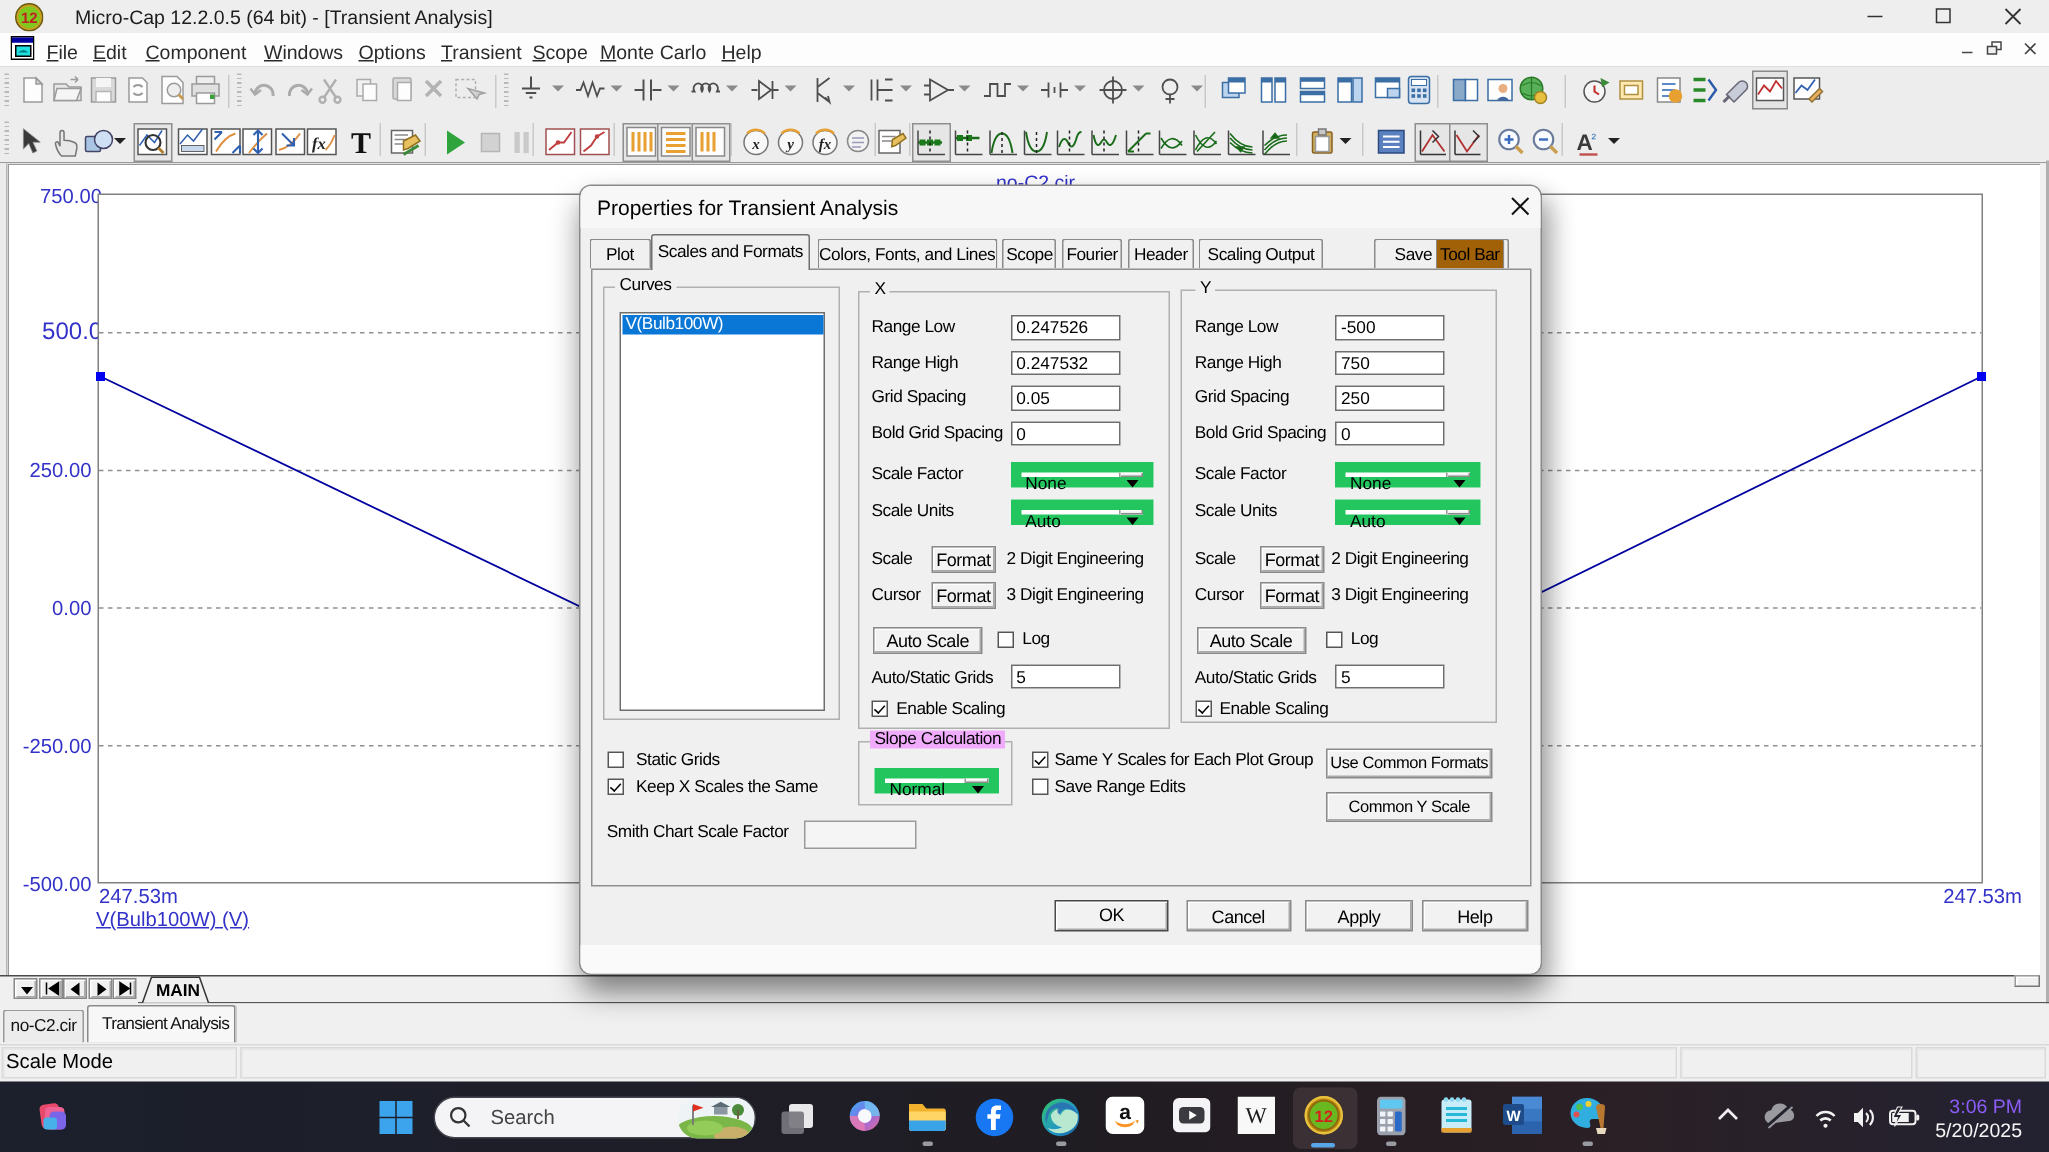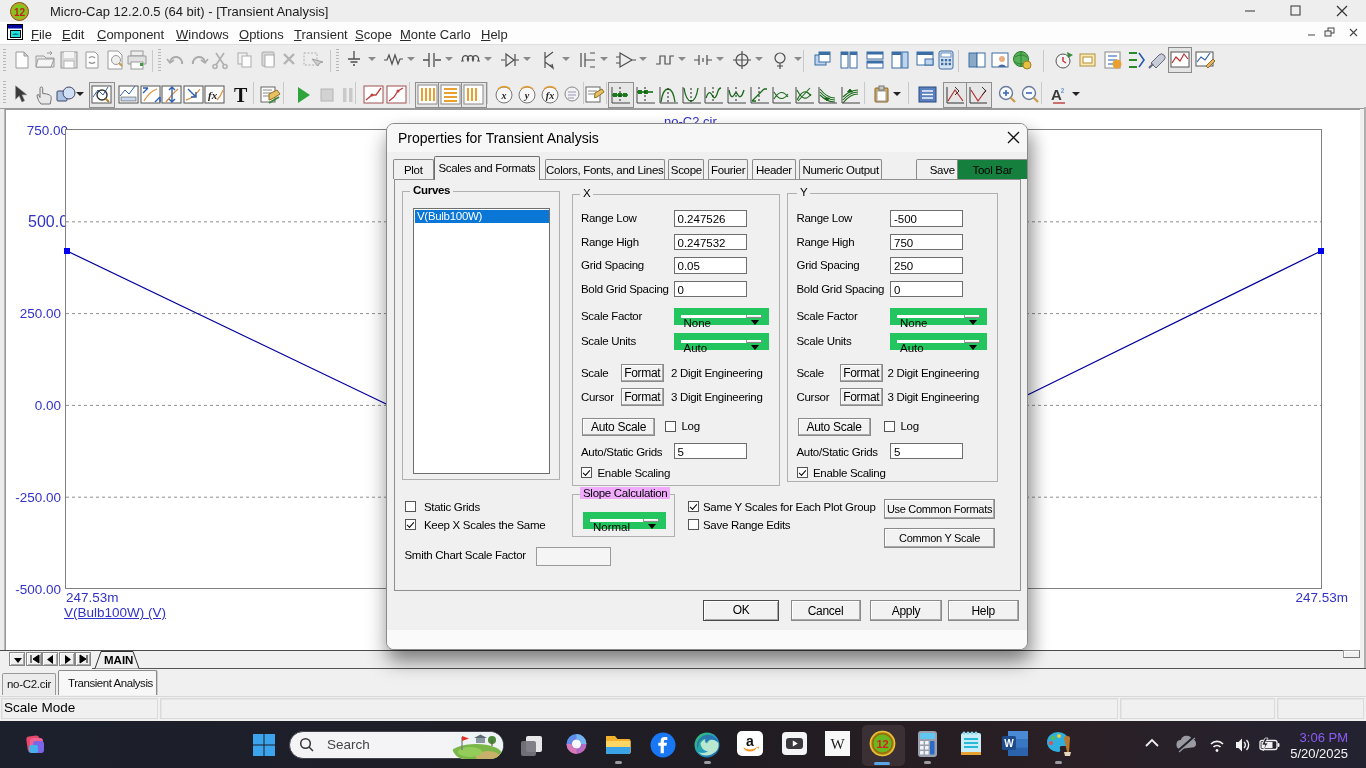--- a/index.html
+++ b/index.html
@@ -673,26 +673,26 @@
 <svg class="a" style="left:1005px;top:129px" width="18" height="18" viewBox="0 0 18 18">
 <path d="M3 3 L14 14 M14 3 L3 14" stroke="#111" stroke-width="1.3"></path>
   </svg>
 <div style="position:absolute;left:387px;top:630px;width:640px;height:19px;background:#fafafa;border-radius:0 0 7px 7px;"></div>
 <div style="position:absolute;left:392.8px;top:158.5px;width:41.0px;height:20px;background:#f0f0f0;border:1px solid #8a8a8a;border-bottom:none;border-radius:2px 2px 0 0;display:flex;align-items:flex-start;justify-content:center;font-size:11.5px;letter-spacing:-0.3px;padding-top:4px">Plot</div>
 <div style="position:absolute;left:433.8px;top:155.5px;width:106.19999999999999px;height:24px;background:#f0f0f0;border:1px solid #707070;border-bottom:none;border-radius:2px 2px 0 0;z-index:3;display:flex;align-items:flex-start;justify-content:center;font-size:11.5px;letter-spacing:-0.3px;padding-top:5.5px">Scales and Formats</div>
 <div style="position:absolute;left:544.8px;top:158.5px;width:120.0px;height:20px;background:#f0f0f0;border:1px solid #8a8a8a;border-bottom:none;border-radius:2px 2px 0 0;display:flex;align-items:flex-start;justify-content:center;font-size:11.5px;letter-spacing:-0.3px;padding-top:4px">Colors, Fonts, and Lines</div>
 <div style="position:absolute;left:668.2px;top:158.5px;width:36.299999999999955px;height:20px;background:#f0f0f0;border:1px solid #8a8a8a;border-bottom:none;border-radius:2px 2px 0 0;display:flex;align-items:flex-start;justify-content:center;font-size:11.5px;letter-spacing:-0.3px;padding-top:4px">Scope</div>
 <div style="position:absolute;left:707.8px;top:158.5px;width:40.60000000000002px;height:20px;background:#f0f0f0;border:1px solid #8a8a8a;border-bottom:none;border-radius:2px 2px 0 0;display:flex;align-items:flex-start;justify-content:center;font-size:11.5px;letter-spacing:-0.3px;padding-top:4px">Fourier</div>
 <div style="position:absolute;left:751.7px;top:158.5px;width:44.39999999999998px;height:20px;background:#f0f0f0;border:1px solid #8a8a8a;border-bottom:none;border-radius:2px 2px 0 0;display:flex;align-items:flex-start;justify-content:center;font-size:11.5px;letter-spacing:-0.3px;padding-top:4px">Header</div>
-<div style="position:absolute;left:799.4px;top:158.5px;width:82.60000000000002px;height:20px;background:#f0f0f0;border:1px solid #8a8a8a;border-bottom:none;border-radius:2px 2px 0 0;display:flex;align-items:flex-start;justify-content:center;font-size:11.5px;letter-spacing:-0.3px;padding-top:4px">Numeric Output</div>
+<div style="position:absolute;left:799.4px;top:158.5px;width:82.60000000000002px;height:20px;background:#f0f0f0;border:1px solid #8a8a8a;border-bottom:none;border-radius:2px 2px 0 0;display:flex;align-items:flex-start;justify-content:center;font-size:11.5px;letter-spacing:-0.3px;padding-top:4px">Scaling Output</div>
 <div style="position:absolute;left:916px;top:158.5px;width:90px;height:20px;background:#f0f0f0;border:1px solid #8a8a8a;border-bottom:none;border-radius:2px 2px 0 0;display:flex;align-items:flex-start;justify-content:center;font-size:11.5px;letter-spacing:-0.3px;padding-top:4px">Save Curves</div>
-<div style="position:absolute;left:956.9px;top:158.5px;width:71px;height:20px;background:#15803d;border:1px solid #8a8a8a;border-bottom:none;border-radius:2px 2px 0 0;display:flex;align-items:flex-start;justify-content:center;font-size:11.5px;letter-spacing:-0.3px;padding-top:4px">Tool Bar</div>
+<div style="position:absolute;left:956.9px;top:158.5px;width:46px;height:20px;background:#a16207;border:1px solid #8a8a8a;border-bottom:none;border-radius:2px 2px 0 0;display:flex;align-items:flex-start;justify-content:center;font-size:11.5px;letter-spacing:-0.3px;padding-top:4px">Tool Bar</div>
 <div style="position:absolute;left:394px;top:178.5px;width:627px;height:412.5px;background:#f0f0f0;border:1px solid #8f8f8f;z-index:2;"></div>
 <div style="position:absolute;left:402px;top:191px;width:158px;height:289px;border:1px solid #b0b0b0;z-index:4;"></div>
-<div style="position:absolute;left:410px;top:185px;font-size:11.5px;color:#000;font-weight:bold;white-space:nowrap;line-height:1;letter-spacing:-0.3px;z-index:5;"><span style="background:#f0f0f0;padding:0 3px">Curves</span></div>
+<div style="position:absolute;left:410px;top:185px;font-size:11.5px;color:#000;font-weight:normal;white-space:nowrap;line-height:1;letter-spacing:-0.3px;z-index:5;"><span style="background:#f0f0f0;padding:0 3px">Curves</span></div>
 <div style="position:absolute;left:572px;top:194px;width:208px;height:292px;border:1px solid #b0b0b0;z-index:4;"></div>
 <div style="position:absolute;left:580px;top:188px;font-size:11.5px;color:#000;font-weight:normal;white-space:nowrap;line-height:1;letter-spacing:-0.3px;z-index:5;"><span style="background:#f0f0f0;padding:0 3px">X</span></div>
 <div style="position:absolute;left:787px;top:193px;width:211px;height:289px;border:1px solid #b0b0b0;z-index:4;"></div>
 <div style="position:absolute;left:797px;top:187px;font-size:11.5px;color:#000;font-weight:normal;white-space:nowrap;line-height:1;letter-spacing:-0.3px;z-index:5;"><span style="background:#f0f0f0;padding:0 3px">Y</span></div>
 <div style="position:absolute;left:413px;top:208px;width:137px;height:266px;background:#fff;border:1px solid #6e6e6e;z-index:5;"></div>
 <div style="position:absolute;left:414.5px;top:209.5px;width:134px;height:13.5px;background:#0a77d7;z-index:6;"></div>
 <div style="position:absolute;left:417px;top:210.5px;font-size:11.5px;color:#fff;font-weight:normal;white-space:nowrap;line-height:1;letter-spacing:-0.3px;z-index:7;">V(Bulb100W)</div>
 <div style="position:absolute;left:581px;top:213px;font-size:11.5px;color:#000;font-weight:normal;white-space:nowrap;line-height:1;letter-spacing:-0.3px;z-index:5;">Range Low</div>
 <div class="fld" style="left:673.5px;top:210px;width:73px;height:16.5px;z-index:5;">0.247526</div>
 <div style="position:absolute;left:581px;top:236.5px;font-size:11.5px;color:#000;font-weight:normal;white-space:nowrap;line-height:1;letter-spacing:-0.3px;z-index:5;">Range High</div>

